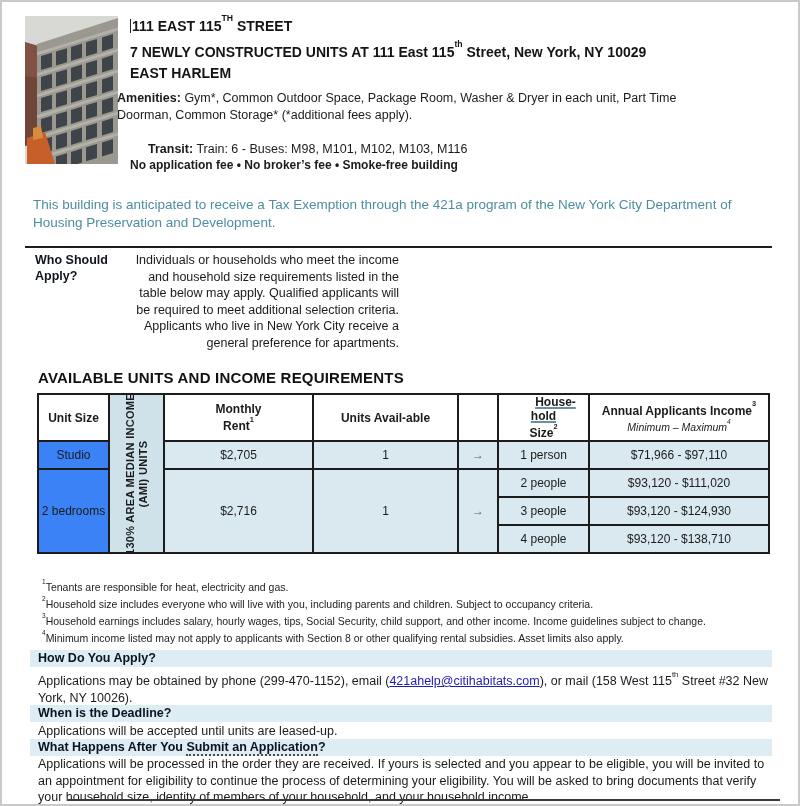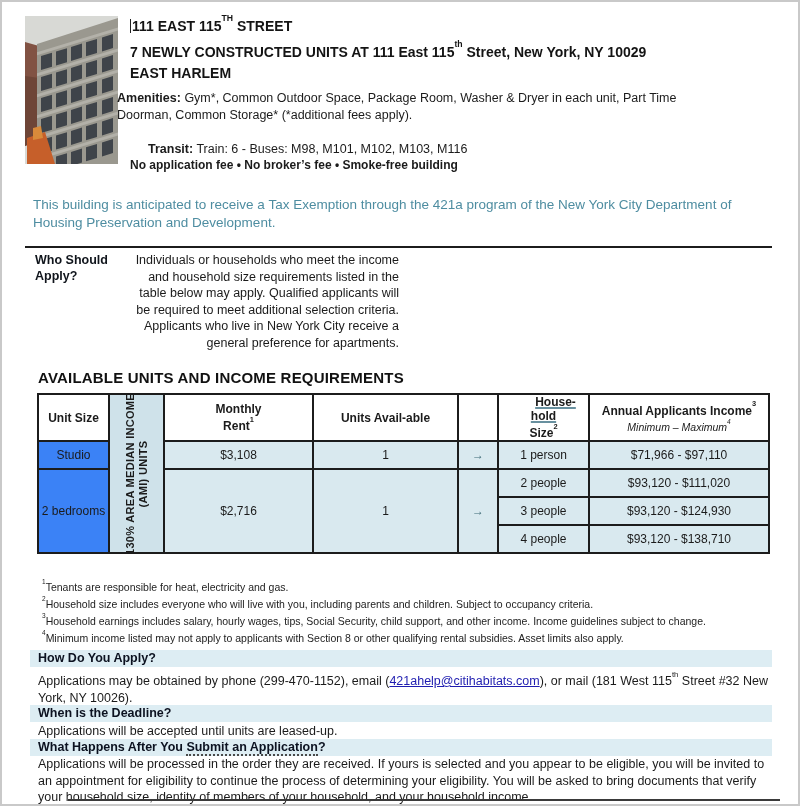--- a/index.html
+++ b/index.html
@@ -156,21 +156,21 @@
           </div>
     </td>
     <td class="th"><span>Monthly</span><br><span>Rent</span><sup class="s">1</sup></td>
     <td class="th">Units Avail-able</td>
     <td class="th"></td>
     <td class="th"><span class="u-blue">House-hold</span><br><span>Size</span><sup class="s">2</sup></td>
     <td class="th"><span>Annual Applicants Income</span><sup class="s">3</sup><br><span class="minmax"><span>Minimum – Maximum</span><sup class="s">4</sup></span></td>
   </tr>
   <tr class="drow">
     <td class="unit-cell">Studio</td>
-    <td class="cell-blue">$3,108</td>
+    <td class="cell-blue">$2,705</td>
     <td class="cell-blue">1</td>
     <td class="arrow-cell">→</td>
     <td class="cell-blue">1 person</td>
     <td class="cell-blue">$71,966 - $97,110</td>
   </tr>
   <tr class="drow">
     <td class="unit-cell" rowspan="3">2 bedrooms</td>
     <td class="cell-blue" rowspan="3">$2,716</td>
     <td class="cell-blue" rowspan="3">1</td>
     <td class="arrow-cell" rowspan="3">→</td>
@@ -189,21 +189,21 @@
   </table>
 
 <div class="footnotes">
   <div><sup class="s">1</sup><span>Tenants are responsible for heat, electricity and gas.</span></div>
   <div><sup class="s">2</sup><span>Household size includes everyone who will live with you, including parents and children. Subject to occupancy criteria.</span></div>
   <div><sup class="s">3</sup><span>Household earnings includes salary, hourly wages, tips, Social Security, child support, and other income. Income guidelines subject to change.</span></div>
   <div><sup class="s">4</sup><span>Minimum income listed may not apply to applicants with Section 8 or other qualifying rental subsidies. Asset limits also apply.</span></div>
 </div>
 
 <div class="qa-bar" style="top:650px">How Do You Apply?</div>
-<div class="qa-ans" style="top:670px"><span>Applications may be obtained by phone (299-470-1152), email (</span><a class="mail" href="#">421ahelp@citihabitats.com</a><span>), or mail (181 West 115</span><sup class="s">th</sup><span> Street #32 New York, NY 10026).</span></div>
+<div class="qa-ans" style="top:670px"><span>Applications may be obtained by phone (299-470-1152), email (</span><a class="mail" href="#">421ahelp@citihabitats.com</a><span>), or mail (158 West 115</span><sup class="s">th</sup><span> Street #32 New York, NY 10026).</span></div>
 
 <div class="qa-bar" style="top:705px">When is the Deadline?</div>
 <div class="qa-ans" style="top:723px">Applications will be accepted until units are leased-up.</div>
 
 <div class="qa-bar" style="top:739px"><span>What Happens After You </span><span class="dotted">Submit an Application</span><span>?</span></div>
 <div class="qa-ans" style="top:756px">Applications will be processed in the order they are received. If yours is selected and you appear to be eligible, you will be invited to an appointment for eligibility to continue the process of determining your eligibility. You will be asked to bring documents that verify your household size, identity of members of your household, and your household income.</div>
 
 <div class="bottom-line"></div>
 
 </body></html>

